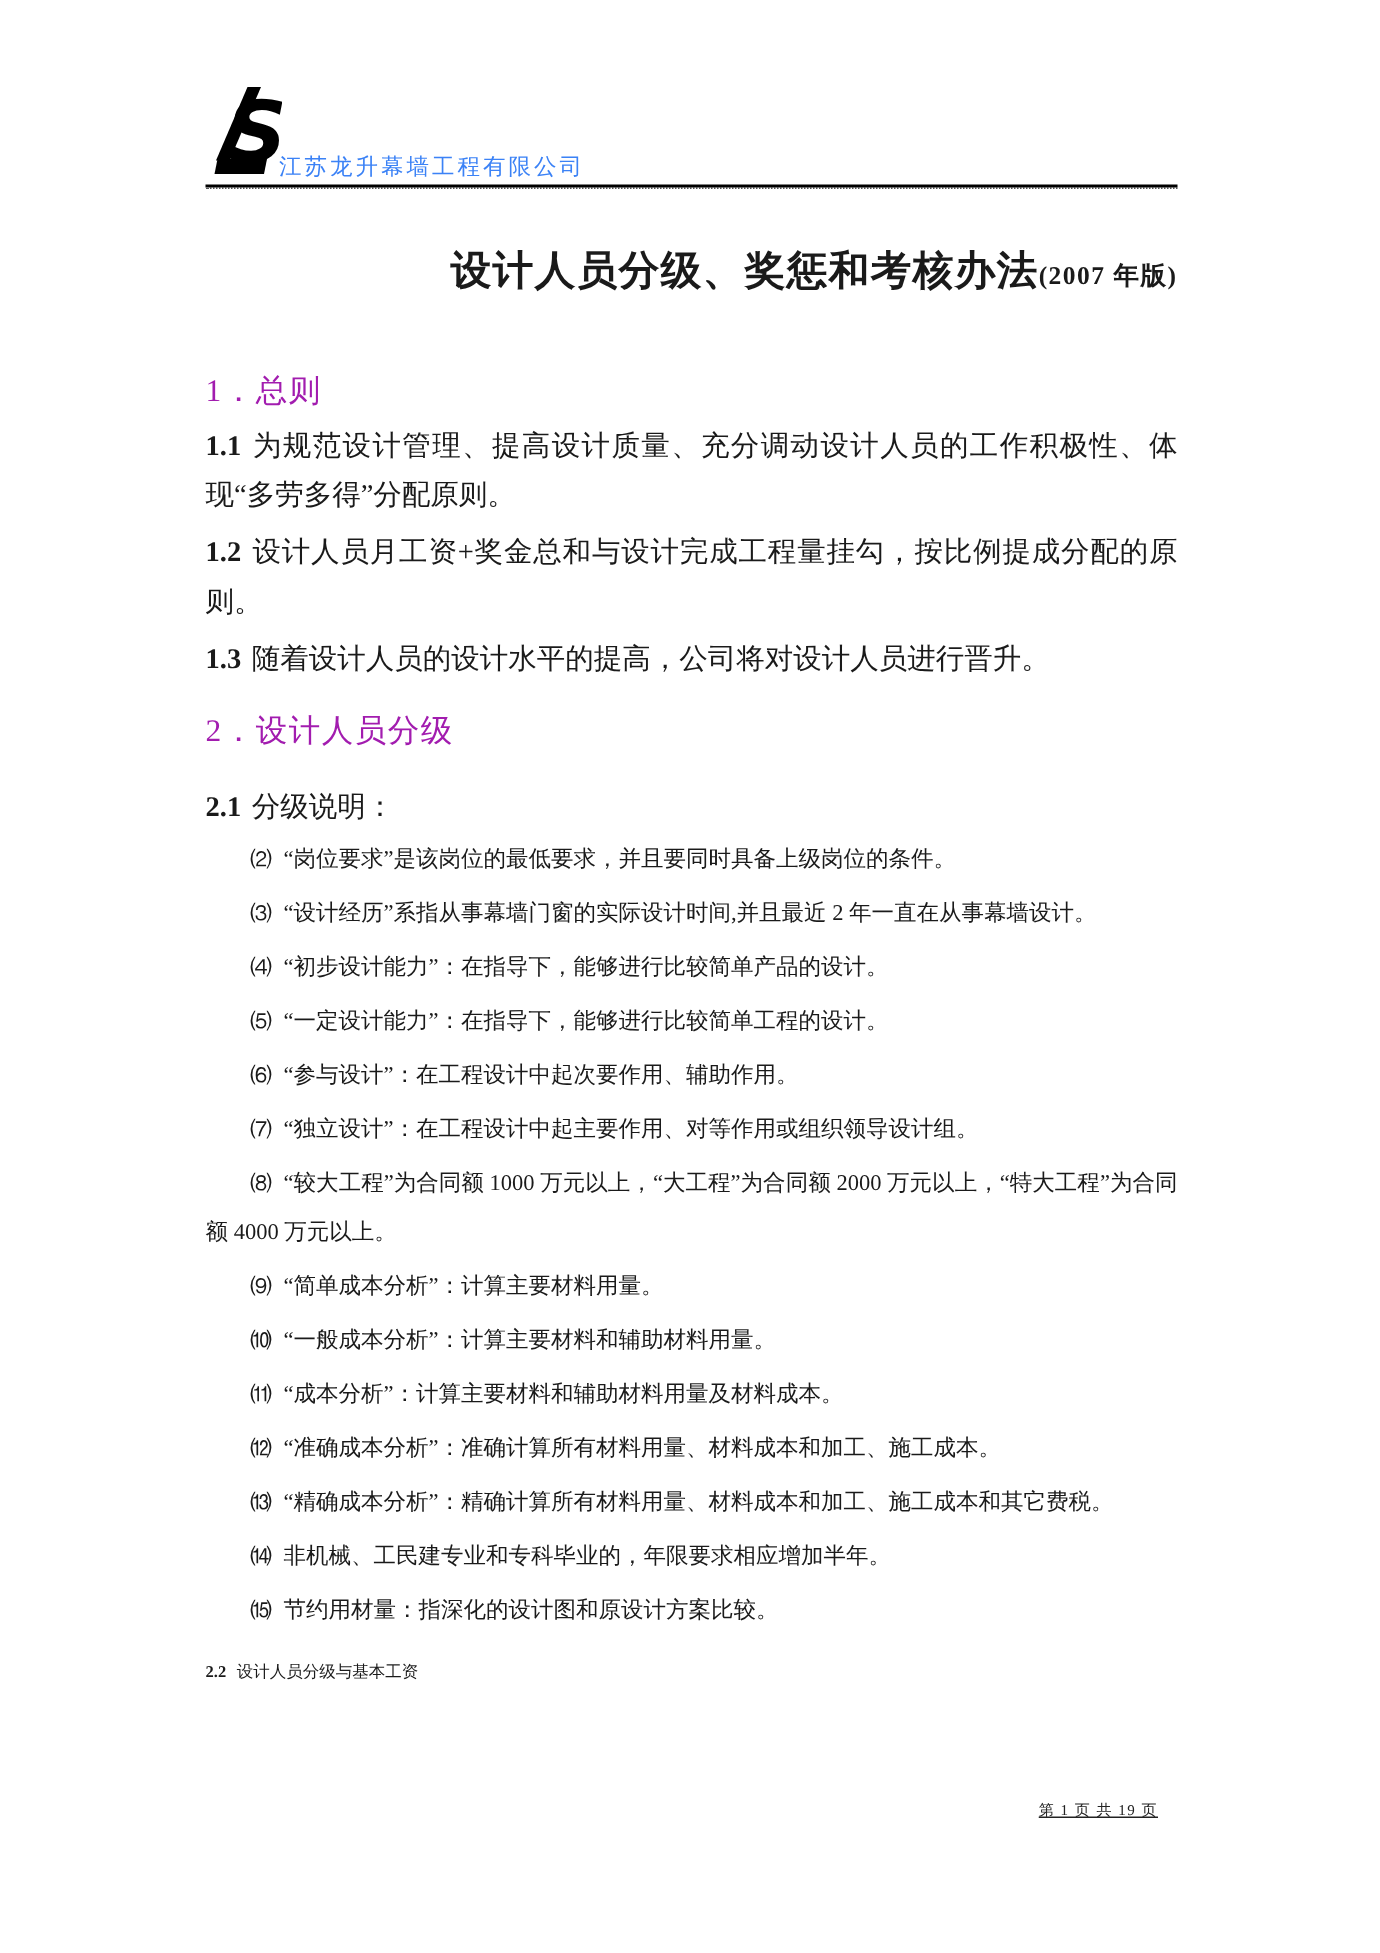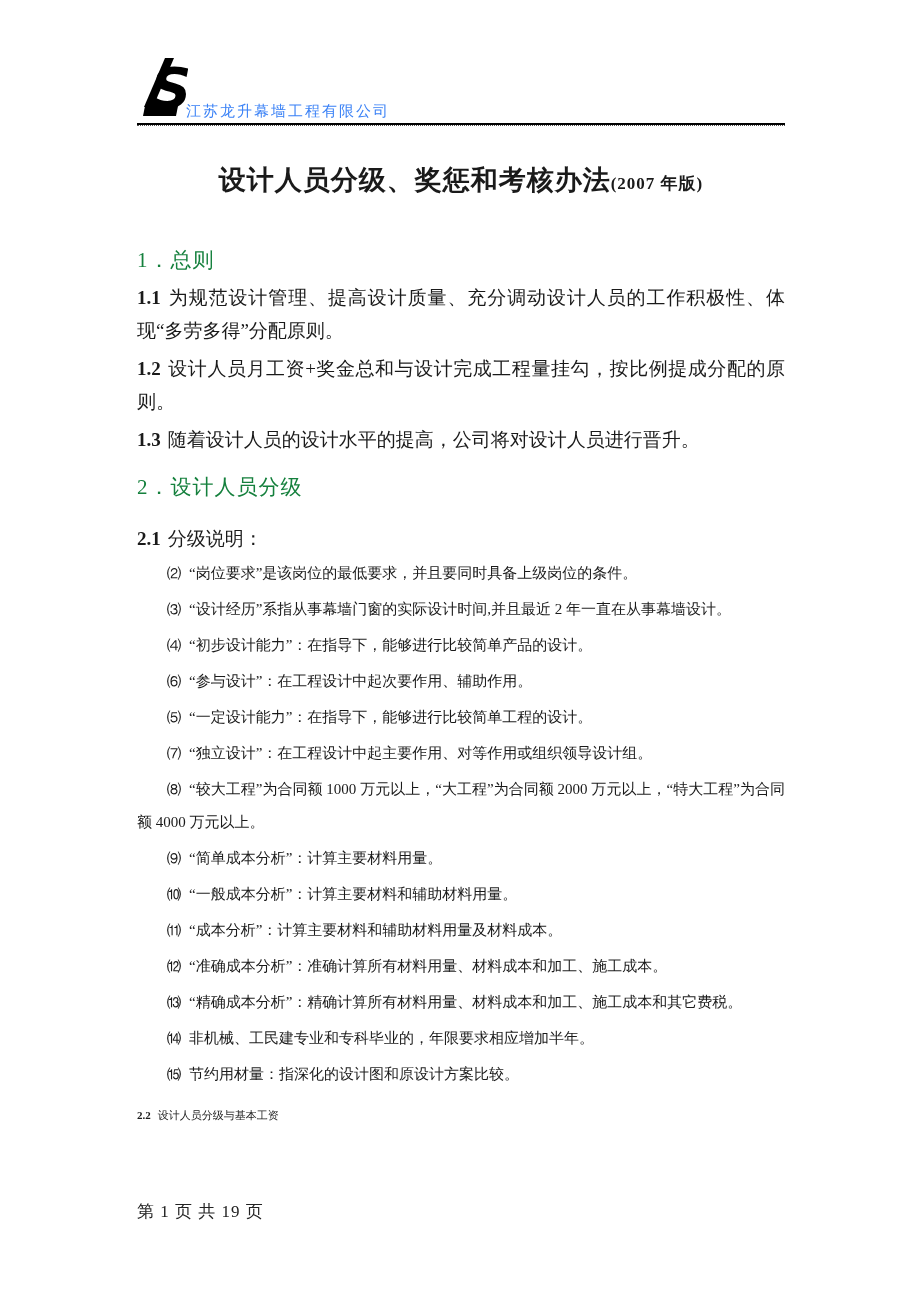--- a/index.html
+++ b/index.html
@@ -20,43 +20,43 @@
   }
   .hdr-rule {
     position:absolute; left:137px; top:123px; width:648px; height:3px;
     border-top:2px solid #000;
     border-bottom:1px dotted #555;
   }
   
   .content { position:absolute; left:137px; top:0; width:648px; }
   .doc-title {
     position:absolute; left:0; top:162px; width:100%;
-    text-align:center; font-weight:700; font-size:27px; letter-spacing:1px;
+    text-align:right; font-weight:700; font-size:27px; letter-spacing:1px;
     white-space:nowrap;
   }
   .doc-title .edition { font-size:17px; font-weight:700; }
   .sec-heading {
     position:absolute; left:0;
-    font-size:21px; letter-spacing:1px; color:#15803d;
+    font-size:21px; letter-spacing:1px; color:#a21caf;
   }
   #sec1-heading { top:246px; }
   #sec2-heading { top:473px; }
   .body-block { position:absolute; left:0; width:100%; }
   #sec1-body { top:281px; }
   #p21 { top:522px; }
   #notes-block { top:557px; }
   .para { font-size:19px; line-height:33px; margin-bottom:5px; text-align:justify; }
   .pnum { font-weight:700; margin-right:7px; }
   .note { font-size:15px; line-height:33px; margin-bottom:3px; text-indent:30px; text-align:justify; }
   .nnum { margin-right:8px; font-family:"DejaVu Sans", sans-serif; font-size:14px; }
   .para-22 { margin-top:8px; font-size:11px; line-height:33px; }
   
   .footer {
     position:absolute; left:137px; top:1200px; width:635px;
-    text-align:left; font-size:17px; letter-spacing:1px; color:#222;
+    text-align:right; font-size:10px; letter-spacing:1px; color:#222;text-decoration:underline;
   }
 </style>
 </head>
 <body>
 
 <div class="page">
 
   <div class="hdr-logo">
     <svg width="50" height="64" viewBox="0 0 50 64">
       <polygon points="27,1 36,1 15,50 6,50" fill="#000"></polygon>
@@ -82,22 +82,22 @@
     <div class="sec-heading" id="sec2-heading">2．设计人员分级</div>
 
     <div class="body-block" id="p21">
       <p class="para"><span class="pnum">2.1</span><span>分级说明：</span></p>
     </div>
 
     <div class="body-block" id="notes-block">
       <p class="note"><span class="nnum">⑵</span><span>“岗位要求”是该岗位的最低要求，并且要同时具备上级岗位的条件。</span></p>
       <p class="note"><span class="nnum">⑶</span><span>“设计经历”系指从事幕墙门窗的实际设计时间,并且最近 2 年一直在从事幕墙设计。</span></p>
       <p class="note"><span class="nnum">⑷</span><span>“初步设计能力”：在指导下，能够进行比较简单产品的设计。</span></p>
+      <p class="note"><span class="nnum">⑸</span><span>“一定设计能力”：在指导下，能够进行比较简单工程的设计。</span></p>
       <p class="note"><span class="nnum">⑹</span><span>“参与设计”：在工程设计中起次要作用、辅助作用。</span></p>
-      <p class="note"><span class="nnum">⑸</span><span>“一定设计能力”：在指导下，能够进行比较简单工程的设计。</span></p>
       <p class="note"><span class="nnum">⑺</span><span>“独立设计”：在工程设计中起主要作用、对等作用或组织领导设计组。</span></p>
       <p class="note"><span class="nnum">⑻</span><span>“较大工程”为合同额 1000 万元以上，“大工程”为合同额 2000 万元以上，“特大工程”为合同额 4000 万元以上。</span></p>
       <p class="note"><span class="nnum">⑼</span><span>“简单成本分析”：计算主要材料用量。</span></p>
       <p class="note"><span class="nnum">⑽</span><span>“一般成本分析”：计算主要材料和辅助材料用量。</span></p>
       <p class="note"><span class="nnum">⑾</span><span>“成本分析”：计算主要材料和辅助材料用量及材料成本。</span></p>
       <p class="note"><span class="nnum">⑿</span><span>“准确成本分析”：准确计算所有材料用量、材料成本和加工、施工成本。</span></p>
       <p class="note"><span class="nnum">⒀</span><span>“精确成本分析”：精确计算所有材料用量、材料成本和加工、施工成本和其它费税。</span></p>
       <p class="note"><span class="nnum">⒁</span><span>非机械、工民建专业和专科毕业的，年限要求相应增加半年。</span></p>
       <p class="note"><span class="nnum">⒂</span><span>节约用材量：指深化的设计图和原设计方案比较。</span></p>
 

